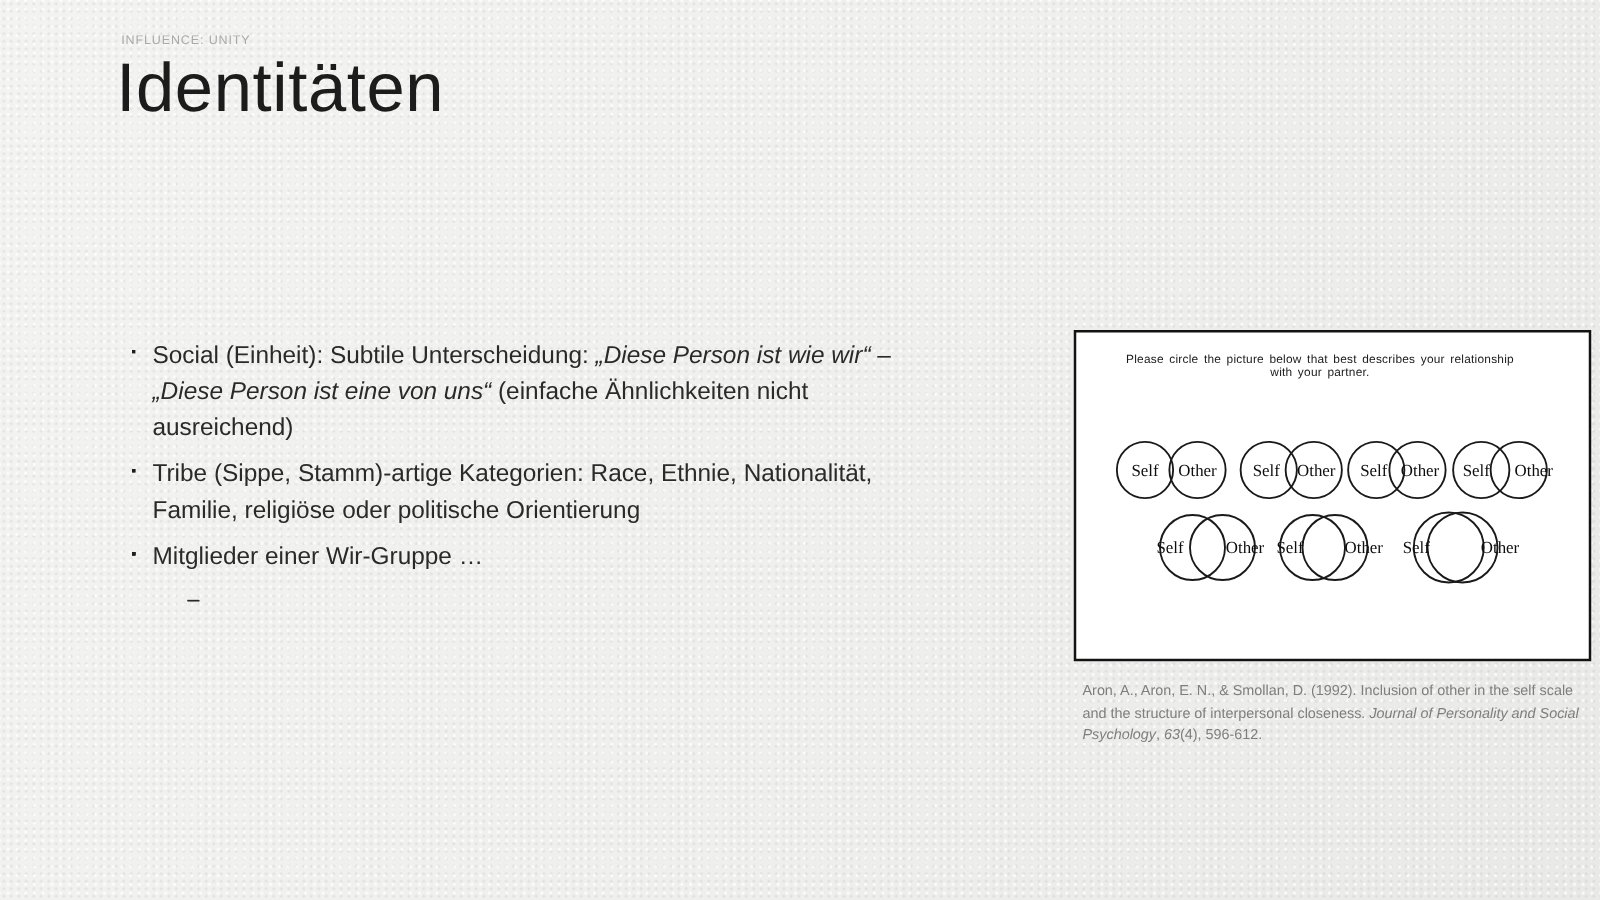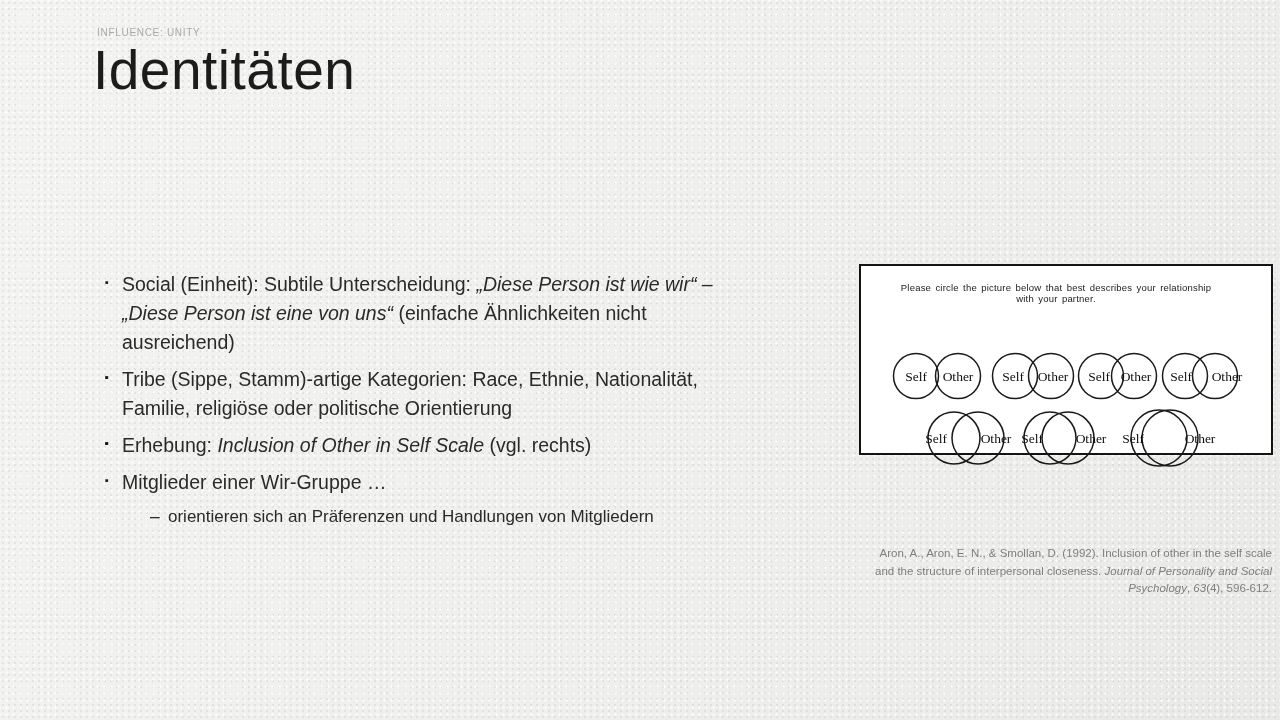--- a/index.html
+++ b/index.html
@@ -30,38 +30,38 @@
   .b1 { position:relative; padding-left:18px; margin:0 0 8px 0;
         font-size:19.5px; line-height:29px; }
   .b1 > .marker { position:absolute; left:1px; top:7px; font-size:11px; line-height:1; color:#1e1e1e; }
   .b2 { position:relative; padding-left:64px; margin:0;
         font-size:17px; line-height:24px; }
   .b2 > .marker { position:absolute; left:46px; top:0; font-size:17px; color:#2a2a2a; }
   .runs { white-space:pre-wrap; }
   .runs em { font-style:italic; }
 
   .figure-panel {
-    position:absolute; left:859px; top:264px; width:414px; height:191px;
+    position:absolute; left:859px; top:264px; width:414px; height:265px;
     box-sizing:border-box; background:#ffffff; border:2px solid #131313;
   }
   .instruction {
     position:absolute; left:30px; top:16px; width:330px;
     text-align:center; font-size:9.5px; letter-spacing:.2px; word-spacing:1.5px;
     color:#1a1a1a;
   }
   .venn-svg { position:absolute; left:0; top:0; width:410px; height:207px; }
   .venn-svg circle { fill:none; stroke:#1a1a1a; stroke-width:1.5; }
   .venn-svg text {
     font-family:"Liberation Serif","DejaVu Serif",serif;
     font-size:13.5px; fill:#0e0e0e;
   }
 
   .citation {
     position:absolute; left:866px; top:545px; width:406px;
-    font-size:11.5px; line-height:17.5px; color:#7e7e7e; white-space:pre-wrap;text-align:right;
+    font-size:11.5px; line-height:17.5px; color:#7e7e7e; white-space:pre-wrap;
   }
   .citation em { font-style:italic; }
 </style>
 </head>
 <body>
 
 <div class="slide">
 
   <div class="eyebrow">INFLUENCE: UNITY</div>
   <h1 class="title">Identitäten</h1>
@@ -69,24 +69,24 @@
   <div class="content">
     <ul class="bullets" id="bullets">
         <li class="b1"><span class="marker">▪</span><span class="runs"><span>Social (Einheit): Subtile Unterscheidung: </span><em>„Diese Person ist wie wir“</em><span> –
 </span><em>„Diese Person ist eine von uns“</em><span> (einfache Ähnlichkeiten nicht
 ausreichend)</span></span></li>
         <li class="b1"><span class="marker">▪</span></li>
         <li class="b1"><span class="marker">▪</span><span class="runs"><span>Tribe (Sippe, Stamm)-artige Kategorien: Race, Ethnie, Nationalität,
 Familie, religiöse oder politische Orientierung</span></span></li>
         <li class="b1"><span class="marker">▪</span></li>
         <li class="b1"><span class="marker">▪</span></li>
-        <li class="b1"><span class="marker">▪</span><span class="runs"><span>Erhebung: </span><em>Inclusion of Other in Self Scale</em><span> (vgl. rechts)</span></span></li>
+        <li class="b1"><span class="marker">▪</span></li>
         <li class="b1"><span class="marker">▪</span><span class="runs"><span>Mitglieder einer Wir-Gruppe …</span></span></li>
         <li class="b2"><span class="marker">–</span></li>
-        <li class="b2"><span class="marker">–</span><span class="runs"><span>orientieren sich an Präferenzen und Handlungen von Mitgliedern</span></span></li>
+        <li class="b2"><span class="marker">–</span></li>
       </ul>
   </div>
 
   <div class="figure-panel">
     <div class="instruction">Please circle the picture below that best describes your relationship with your partner.</div>
     <svg class="venn-svg" id="venn-svg" viewBox="0 0 410 207">
         <g>
           <circle cx="55" cy="110" r="22.5"></circle>
           <circle cx="97" cy="110" r="22.5"></circle>
           <text x="55" y="114.5" text-anchor="middle">Self</text>

